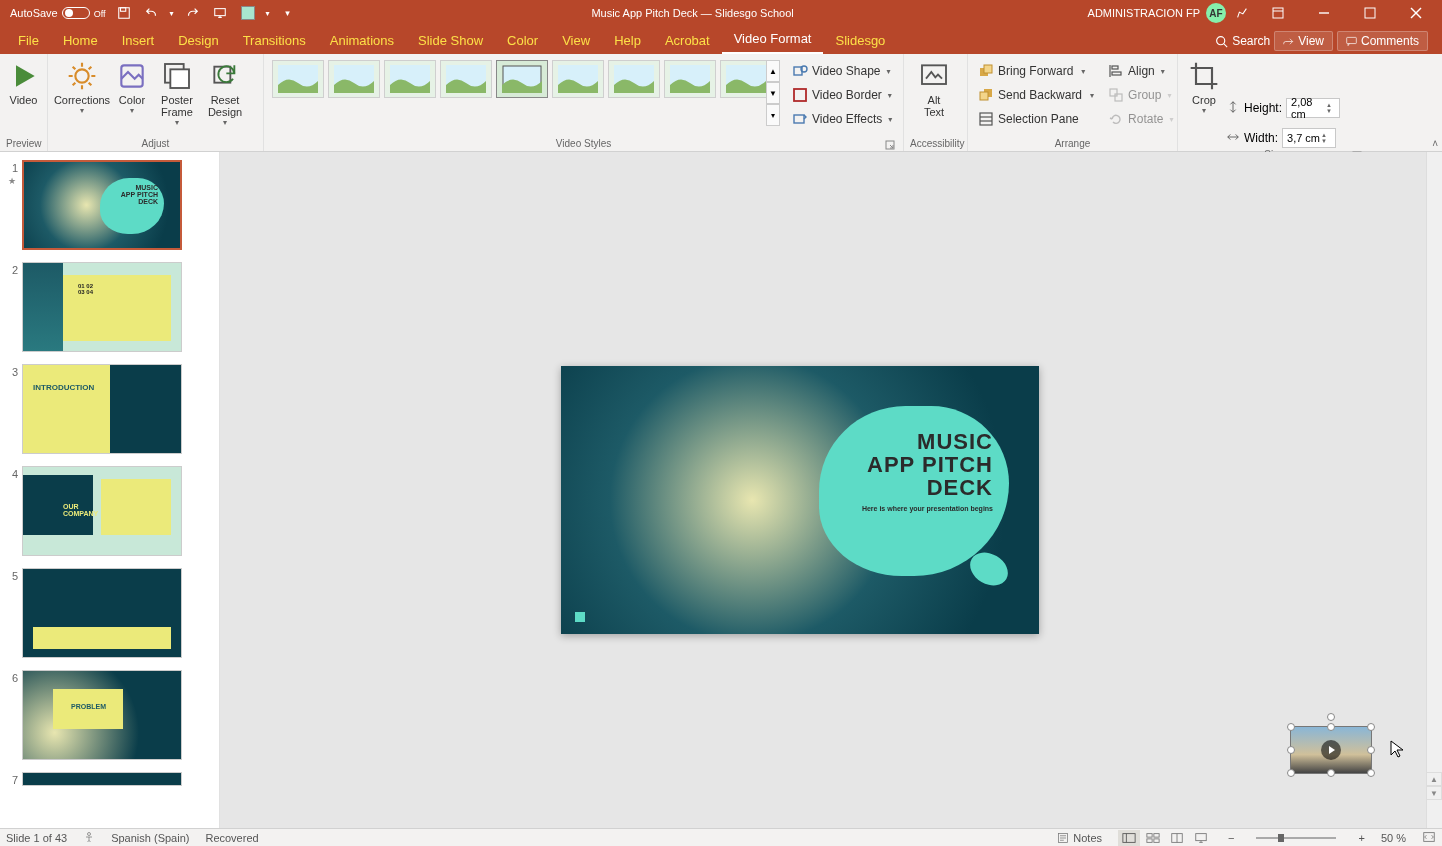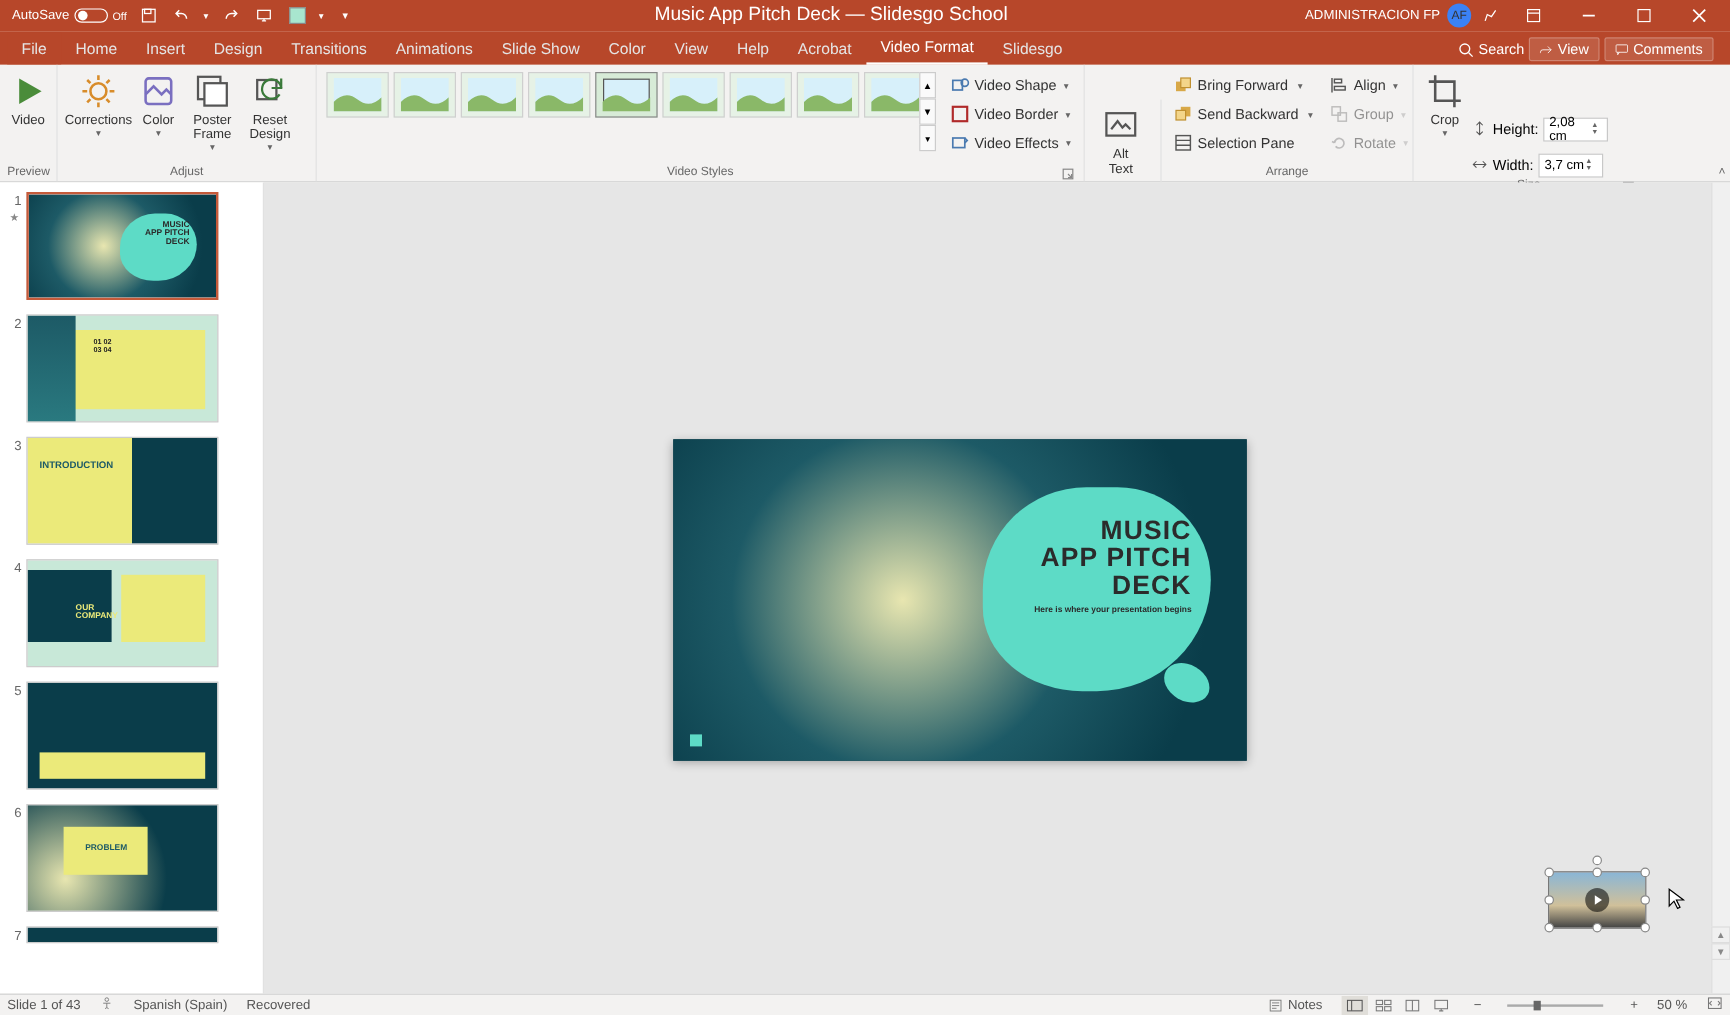--- a/index.html
+++ b/index.html
@@ -7,29 +7,29 @@
 
 
 .titlebar { height: 26px; background: #B7472A; display: flex; align-items: center; color: #fff; font-size: 11px; }
 .titlebar-left { display: flex; align-items: center; gap: 8px; padding-left: 10px; }
 .autosave-toggle { display: flex; align-items: flex-end; gap: 4px; }
 .toggle-pill { width: 28px; height: 12px; border: 1px solid #fff; border-radius: 6px; position: relative; }
 .toggle-pill::before { content: ""; position: absolute; width: 8px; height: 8px; background: #fff; border-radius: 50%; top: 1px; left: 2px; }
 .qat-btn { width: 20px; height: 20px; display: flex; align-items: center; justify-content: center; cursor: pointer; }
 .qat-btn svg { width: 14px; height: 14px; }
 .color-swatch { width: 14px; height: 14px; background: #a8e6cf; border: 1px solid #888; }
-.titlebar-center { flex: 1; text-align: center; font-size: 16px; }
+.titlebar-center { flex: 1; text-align: center; font-size: 11px; }
 .titlebar-right { display: flex; align-items: center; gap: 6px; padding-right: 6px; }
-.user-avatar { width: 20px; height: 20px; border-radius: 50%; background: #3b82f6; color: #333; font-size: 10px; display: flex; align-items: center; justify-content: center; font-weight: normal; }
+.user-avatar { width: 20px; height: 20px; border-radius: 50%; background: #86efac; color: #333; font-size: 10px; display: flex; align-items: center; justify-content: center; font-weight: bold; }
 .wincontrol { width: 40px; height: 26px; display: flex; align-items: center; justify-content: center; cursor: pointer; }
 .wincontrol svg { width: 12px; height: 12px; }
 
 
 .menubar { height: 28px; background: #B7472A; display: flex; align-items: flex-end; padding: 0 6px; }
-.menutab { padding: 6px 12px; color: #e5e5e5; font-size: 13px; cursor: pointer; white-space: nowrap; }
+.menutab { padding: 6px 12px; color: #fde047; font-size: 13px; cursor: pointer; white-space: nowrap; }
 .menutab.active { color: #fff; border-bottom: 2px solid #fff; font-weight: 500; }
 .menutab.file { background: #B7472A; }
 .menubar-spacer { flex: 1; }
 .menubar-right { display: flex; align-items: center; gap: 4px; padding-right: 8px; padding-bottom: 3px; }
 .search-box { display: flex; align-items: center; gap: 4px; color: #fff; font-size: 12px; }
 .share-btn, .comments-btn { background: rgba(255,255,255,.12); border: 1px solid rgba(255,255,255,.25); color: #fff; font-size: 12px; padding: 2px 8px; display: flex; align-items: center; gap: 4px; cursor: pointer; border-radius: 2px; }
 
 
 .ribbon { height: 98px; background: #f3f2f1; border-bottom: 1px solid #d1d1d1; display: flex; position: relative; }
 .ribbon-group { border-right: 1px solid #e1e1e1; padding: 2px 6px 0 6px; display: flex; flex-direction: column; height: 100%; }
@@ -369,21 +369,21 @@
       <span>Video Styles</span>
       <span class="dialog-launcher">
         <svg viewBox="0 0 10 10" stroke="#888" fill="none">
             <rect x="1" y="1" width="8" height="8"></rect>
             <path d="M5 5l3 3M8 5v3h-3"></path>
           </svg>
       </span>
     </div>
   </div>
 
-  <div class="ribbon-group" style="width:64px;margin-top:29px;">
+  <div class="ribbon-group" style="width:64px;">
     <div class="ribbon-group-content">
       <div class="big-btn">
         <div class="icon-slot">
             <svg viewBox="0 0 24 24" fill="none" stroke="#555" stroke-width="1.4">
               <rect x="3" y="4" width="18" height="14"></rect>
               <path d="M6 14l4-5 3 4 2-2 3 3"></path>
             </svg>
           </div>
         <div class="label-slot" style="white-space:pre-line;">Alt
 Text</div>

